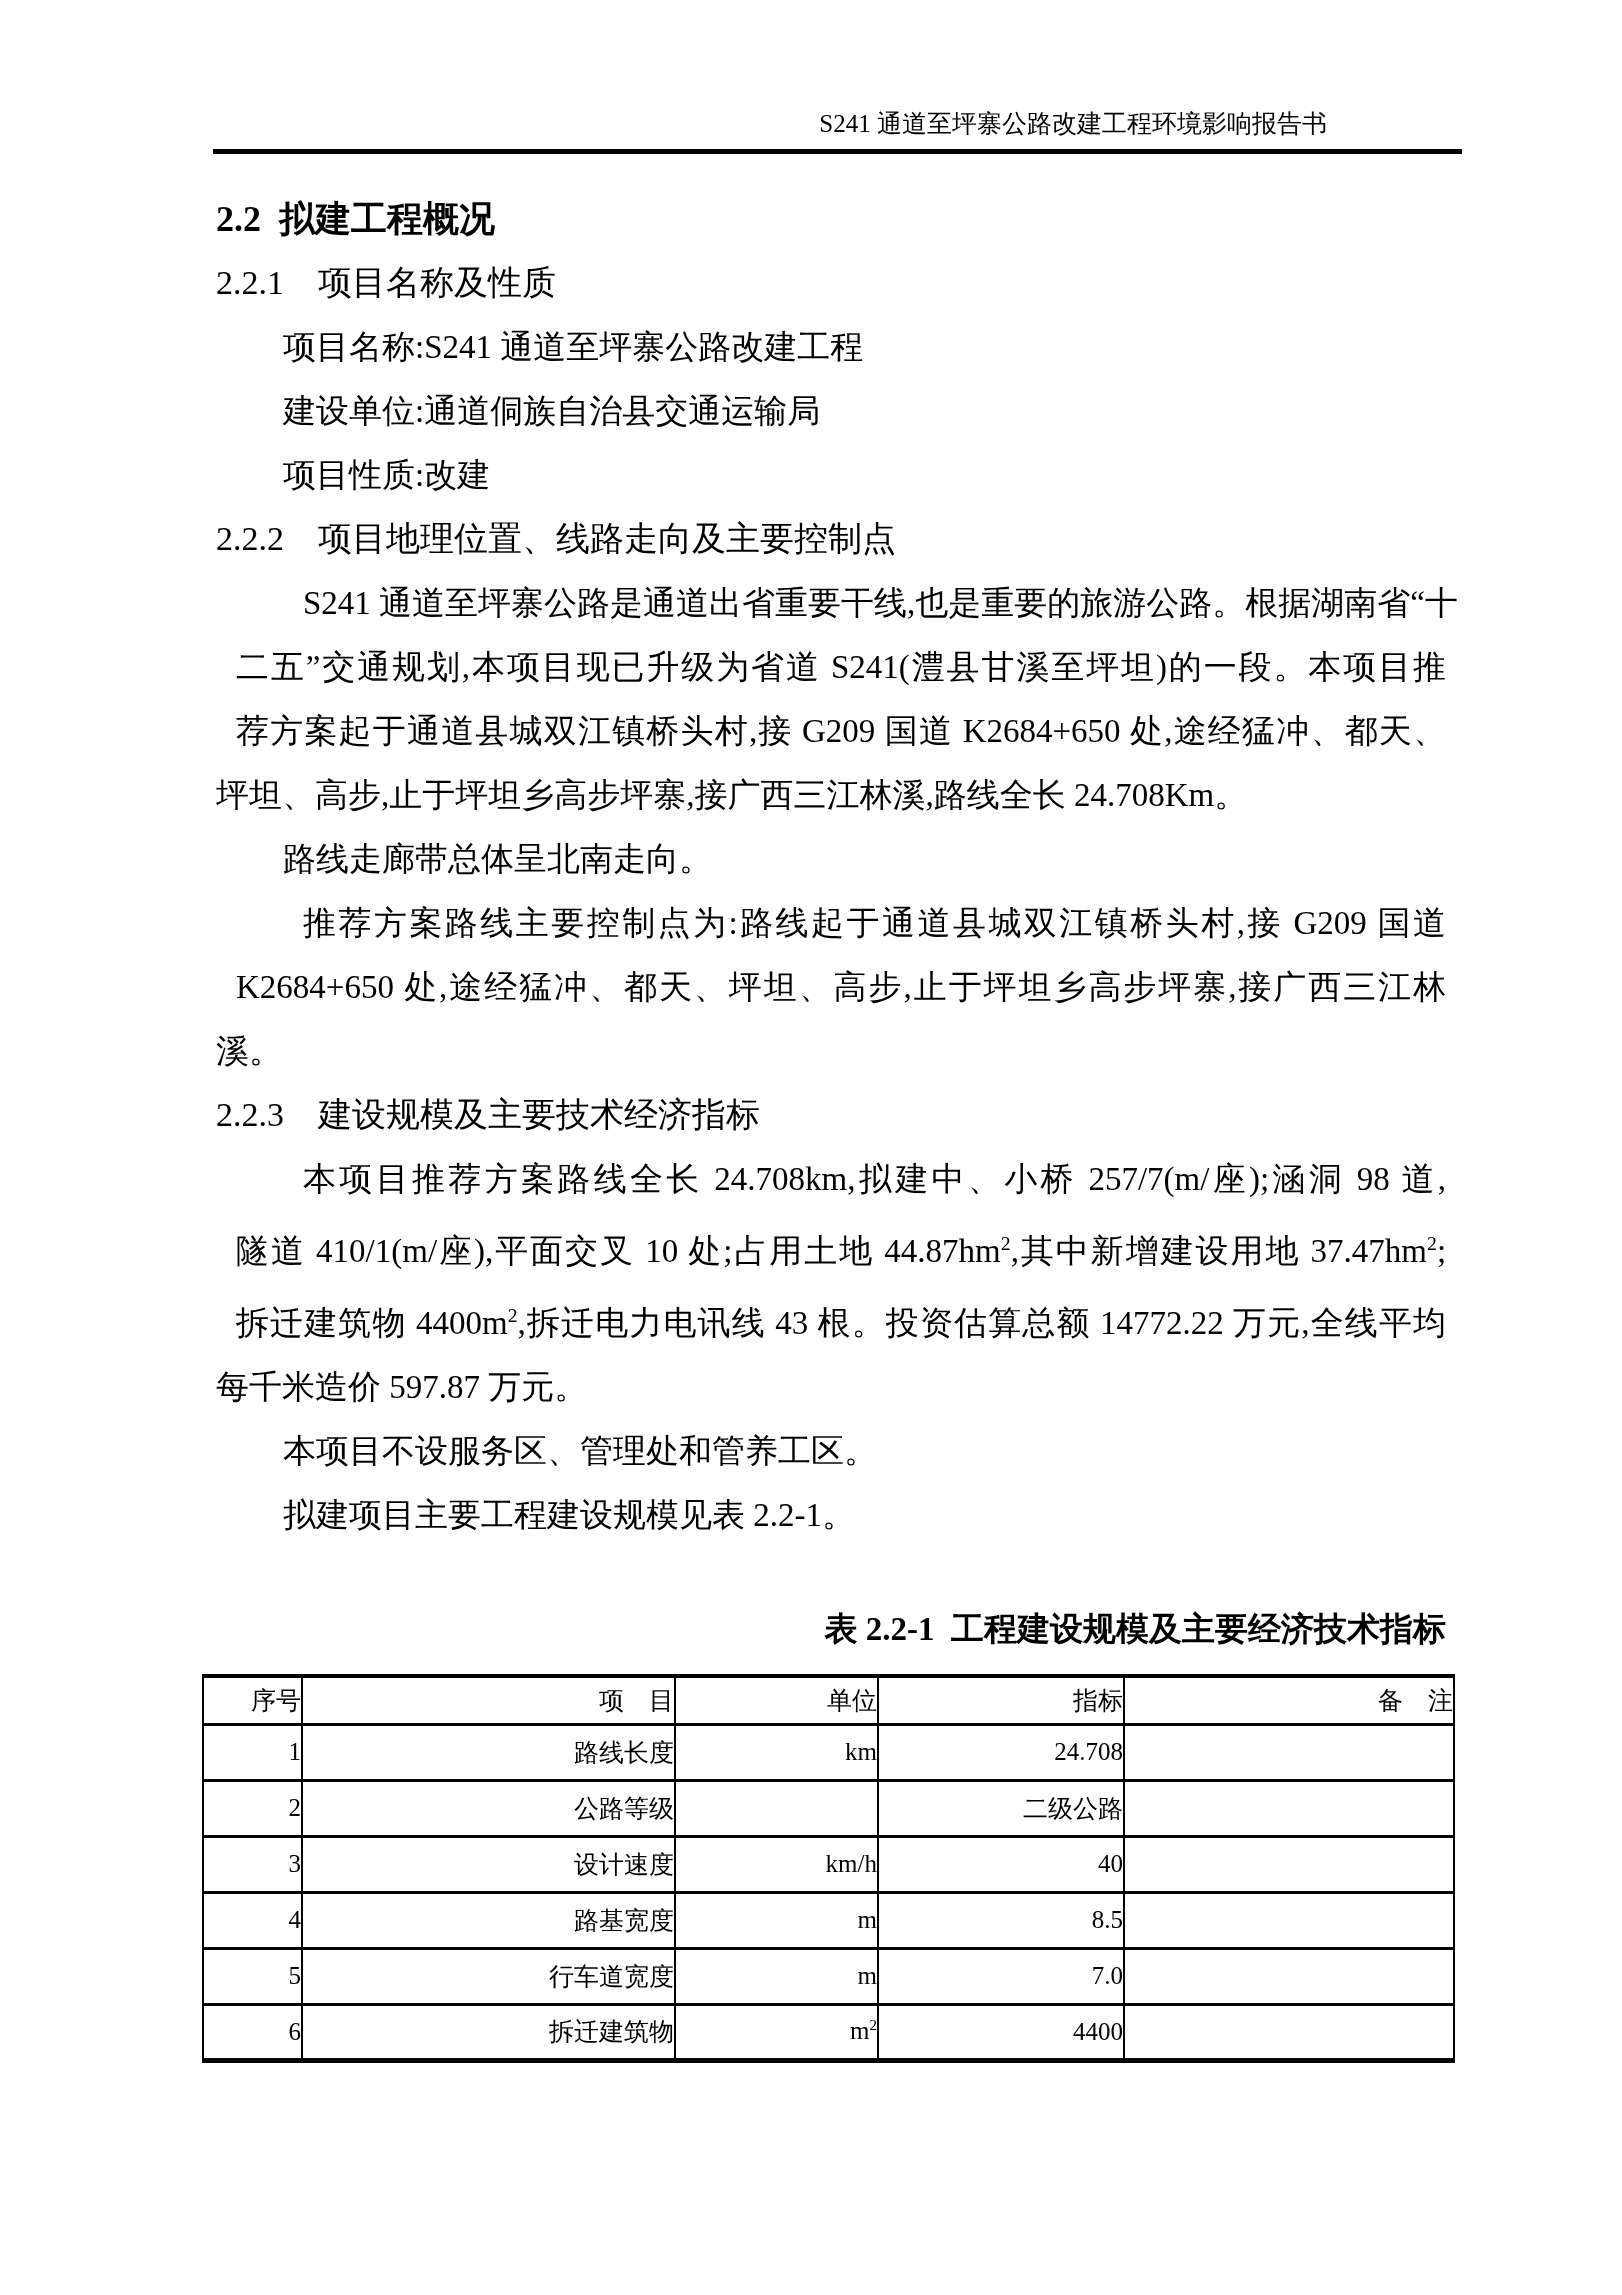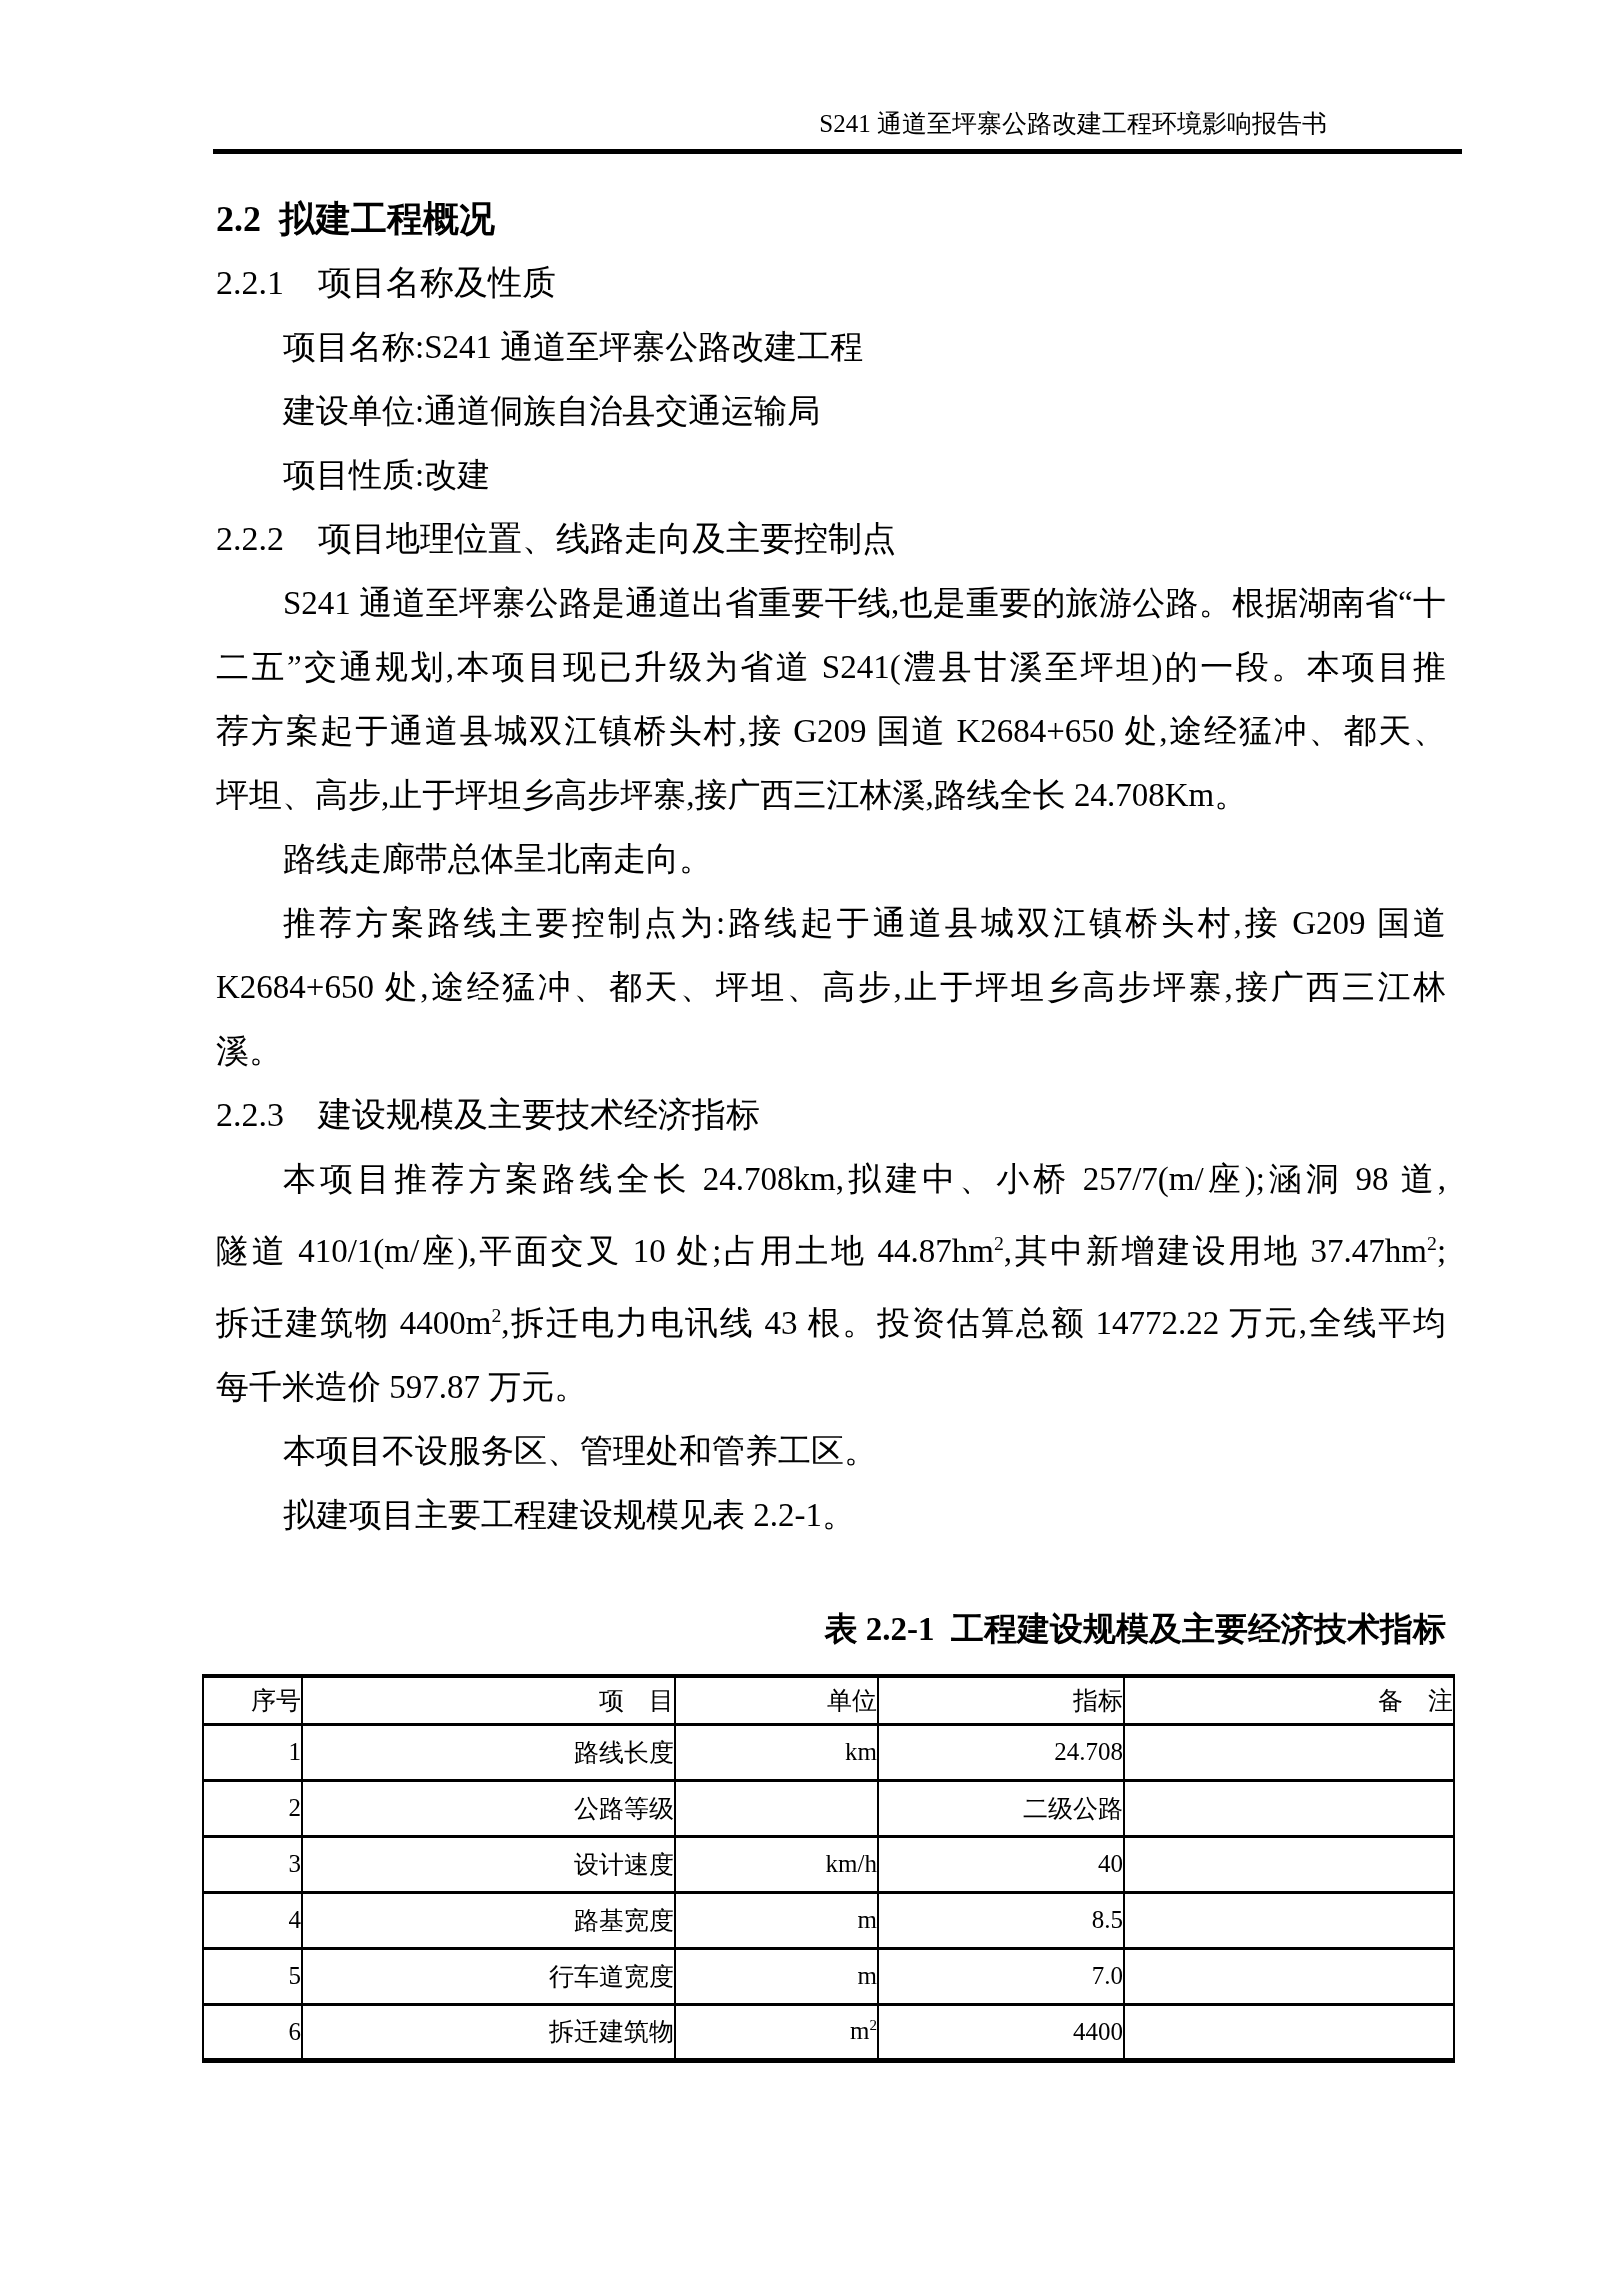--- a/index.html
+++ b/index.html
@@ -8,21 +8,21 @@
 
   .running-head{position:absolute;top:109px;left:216px;right:175px;text-align:right;
         font-size:25px;line-height:29px;white-space:nowrap;}
   .head-rule{position:absolute;left:213px;top:149px;width:1249px;height:5.2px;background:#000;}
 
   .content{position:absolute;left:216px;top:187px;width:1230px;}
   .blk{font-size:33px;line-height:64px;white-space:nowrap;}
   .h2{font-family:"Liberation Sans","DejaVu Sans",sans-serif;font-weight:bold;font-size:36px;}
   .h3{font-size:34px;}
   .indent{text-indent:67px;}
-  .jl{text-align:justify;text-align-last:justify;}
+  .jl{text-align:justify;text-align-last:justify;margin-left:20px;}
 
   .lat{font-family:"Liberation Serif","DejaVu Serif",serif;}
   .sup{font-size:0.6em;vertical-align:super;}
 
   .table-title{position:absolute;left:216px;top:1604px;width:1230px;text-align:right;
         font-family:"Liberation Sans","DejaVu Sans",sans-serif;font-weight:bold;
         font-size:33px;line-height:50px;white-space:nowrap;}
 
   table.spec{position:absolute;left:202px;top:1674px;width:1251px;
         border-collapse:collapse;table-layout:fixed;

